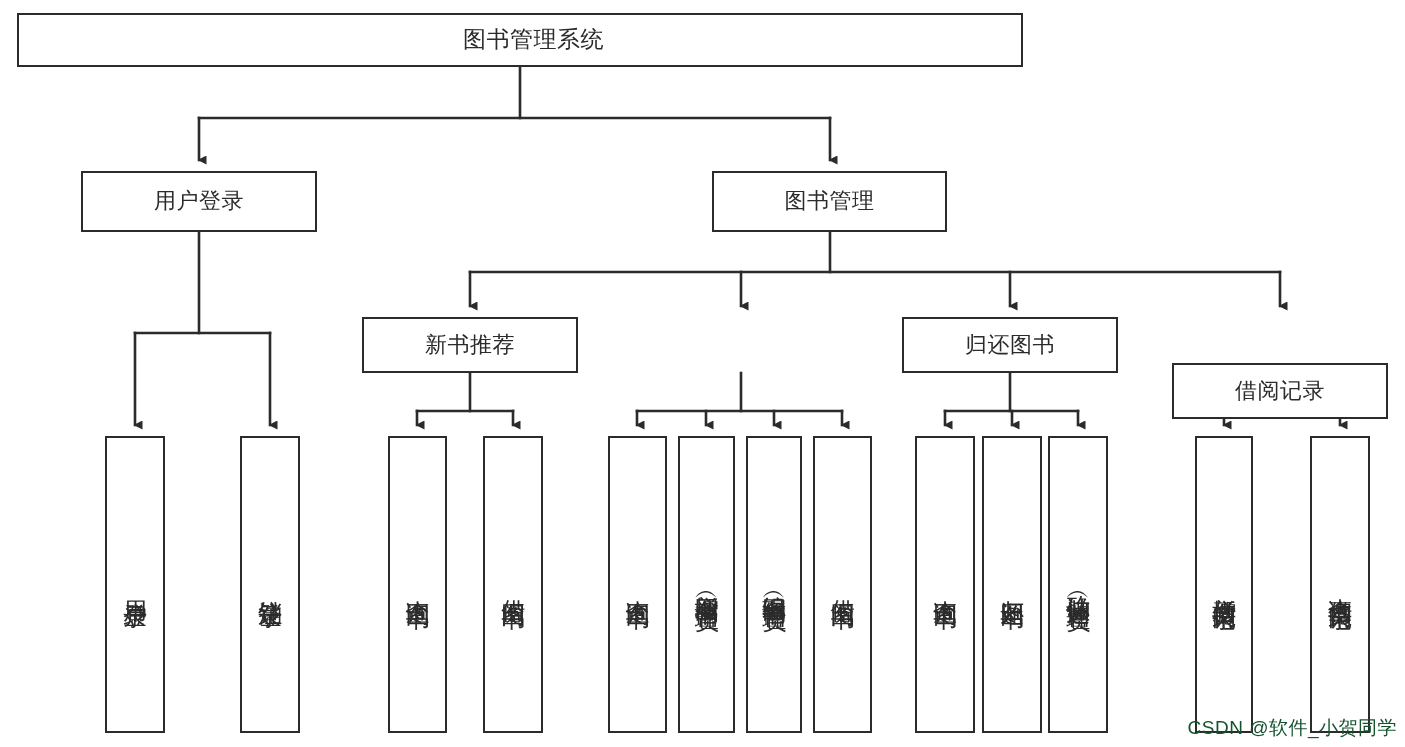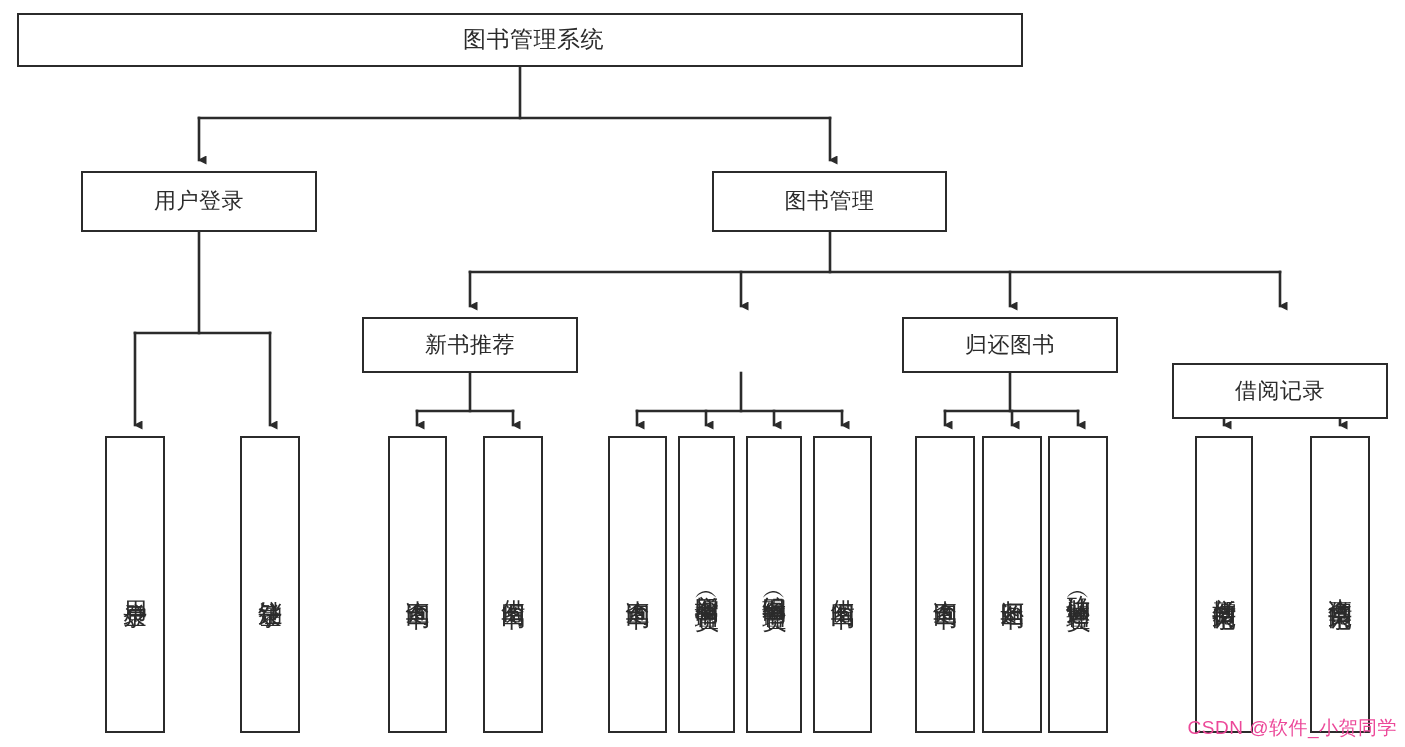--- a/index.html
+++ b/index.html
@@ -177,15 +177,15 @@
   <div class="node leaf" style="left: 1048px; top: 436px; width: 60px; height: 297px; border-color: rgb(43, 43, 43); background: rgb(255, 255, 255); color: rgb(43, 43, 43);">
     <span class="node-label">确认归还（管理员）</span>
   </div>
   <div class="node leaf" style="left: 1195px; top: 436px; width: 58px; height: 297px; border-color: rgb(43, 43, 43); background: rgb(255, 255, 255); color: rgb(43, 43, 43);">
     <span class="node-label">新增借阅记录</span>
   </div>
   <div class="node leaf" style="left: 1310px; top: 436px; width: 60px; height: 297px; border-color: rgb(43, 43, 43); background: rgb(255, 255, 255); color: rgb(43, 43, 43);">
     <span class="node-label">查询借阅记录</span>
   </div>
 
-  <div id="watermark" style="color: #ec4899;">CSDN @软件_小贺同学</div>
+  <div id="watermark" style="color: #14532d;">CSDN @软件_小贺同学</div>
 
 </div>
 
 </body></html>

